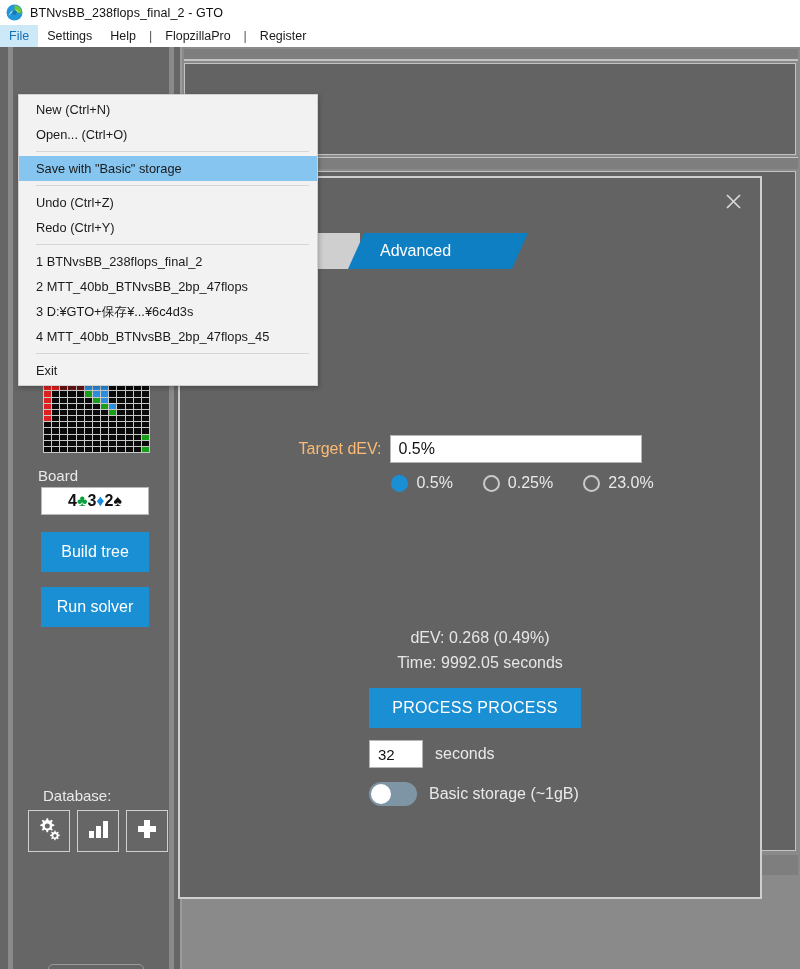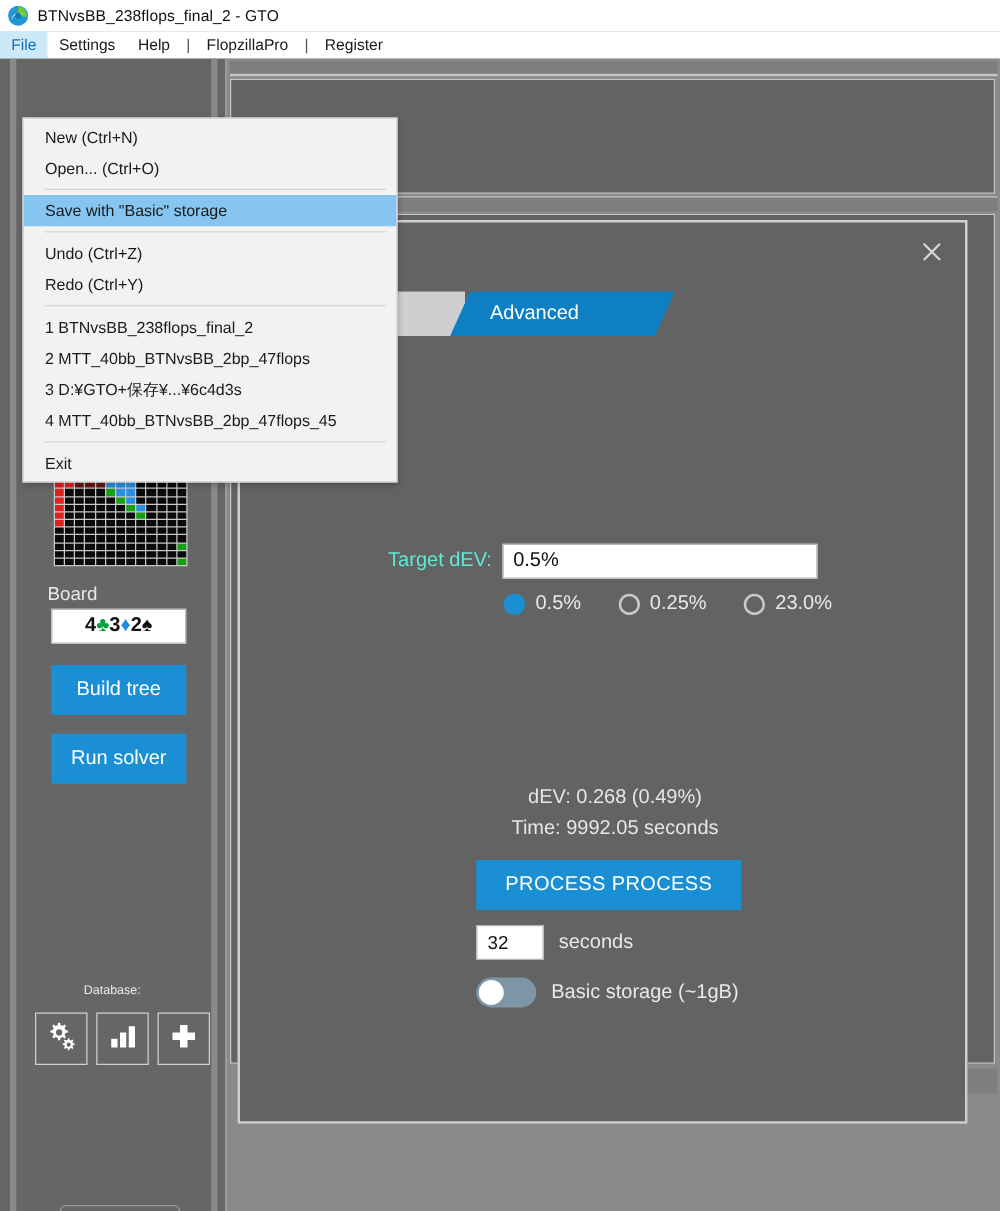--- a/index.html
+++ b/index.html
@@ -82,21 +82,21 @@
   }
   .build-tree {
     position: absolute; left: 41px; top: 485px; width: 108px; height: 40px;
     font-size: 16px;
   }
   .run-solver {
     position: absolute; left: 41px; top: 540px; width: 108px; height: 40px;
     font-size: 16px;
   }
 
-  .db-label { left: 43px; top: 740px; font-size: 10px; margin-left: 24px; }
+  .db-label { left: 43px; top: 740px; font-size: 15px; }
   .db-icons {
     position: absolute; left: 28px; top: 763px;
     display: flex; gap: 7px;
   }
   .db-btn {
     width: 42px; height: 42px; border: 1px solid #d0d0d0; background: #666666;
     display: flex; align-items: center; justify-content: center; cursor: pointer;
   }
   .db-size {
     position: absolute; left: 48px; top: 917px; width: 96px; height: 36px;
@@ -126,21 +126,21 @@
     position: absolute; left: 2px; top: 124px; width: 612px; height: 680px;
     background: #636363; border: 1px solid #c3c3c3;
   }
   .content-bottom-strip {
     position: absolute; left: 60px; top: 808px; width: 556px; height: 20px;
     background: #7e7e7e;
   }
 
   
   .dialog {
-    position: absolute; left: 190px; top: 129px; width: 584px; height: 723px;
+    position: absolute; left: 178px; top: 129px; width: 584px; height: 723px;
     background: #636363; border: 2px solid #cfcfcf;
   }
   .dlg-close {
     position: absolute; right: 14px; top: 10px; width: 26px; height: 26px;
     display: flex; align-items: center; justify-content: center;
     color: #d8d8d8; font-size: 21px; cursor: pointer; line-height: 1;
   }
   .tabstrip { position: absolute; left: 0; top: 55px; height: 36px; width: 100%; }
   .tab {
     position: absolute; height: 36px;
@@ -155,21 +155,21 @@
     left: 168px; width: 180px; background: #0f7fc4; color: #ffffff;
     clip-path: polygon(9% 0, 100% 0, 91% 100%, 0 100%);
     padding-left: 10px; justify-content: flex-start;
   }
   .tab-adv span { padding-left: 22px; }
 
   .target-row {
     position: absolute; left: 0; top: 257px; width: 100%;
     display: flex; align-items: center; justify-content: center; gap: 8px;
   }
-  .target-label { color: #5eead4; font-size: 16px; }
+  .target-label { color: #fdba74; font-size: 16px; }
   .target-input {
     width: 252px; height: 28px; background: #ffffff; border: 1px solid #b5b5b5;
     display: flex; align-items: center; padding-left: 8px;
     font-size: 16px; color: #111;
   }
 
   .radio-row {
     position: absolute; left: 0; top: 296px; width: 100%;
     display: flex; align-items: center; justify-content: center; gap: 30px;
     padding-left: 105px;

